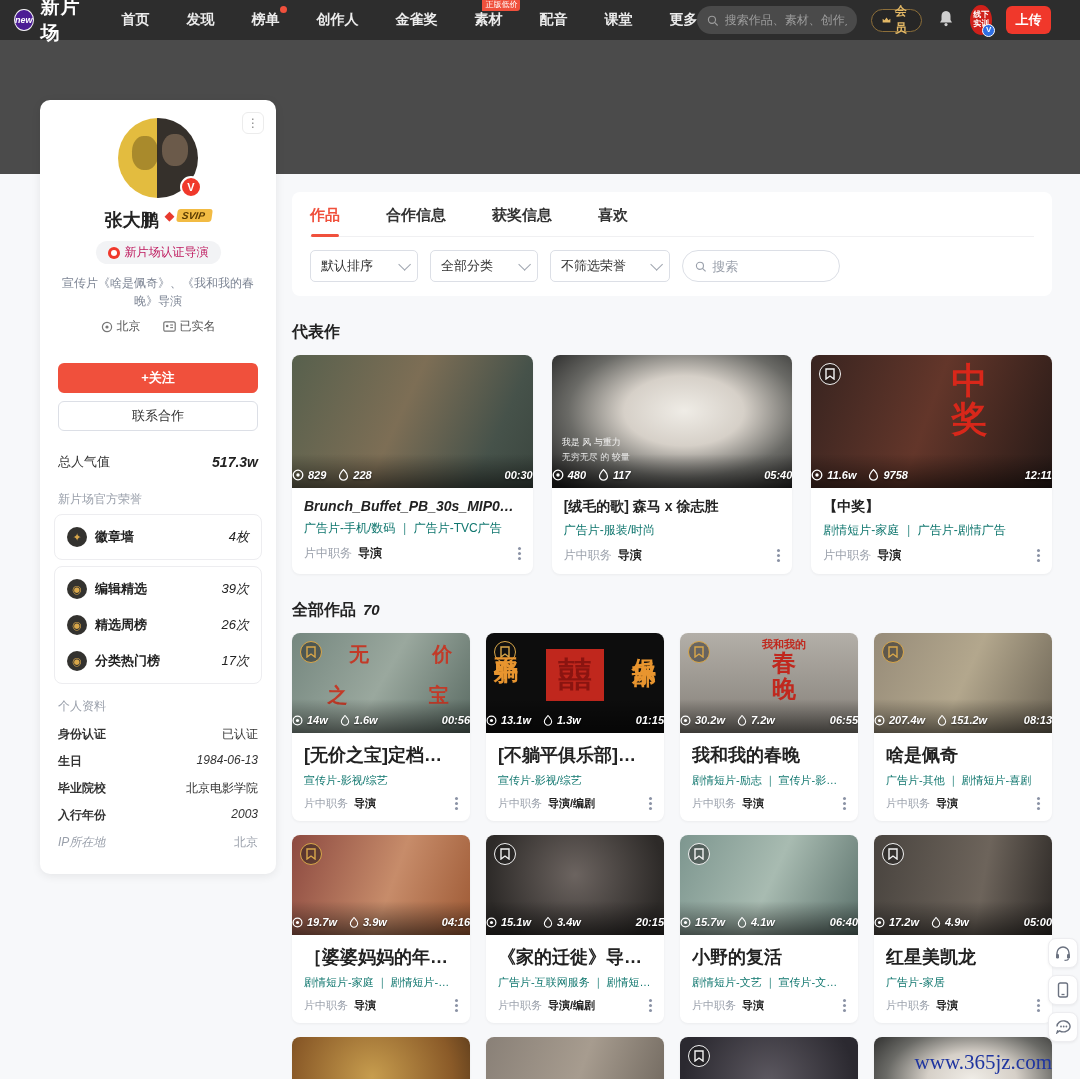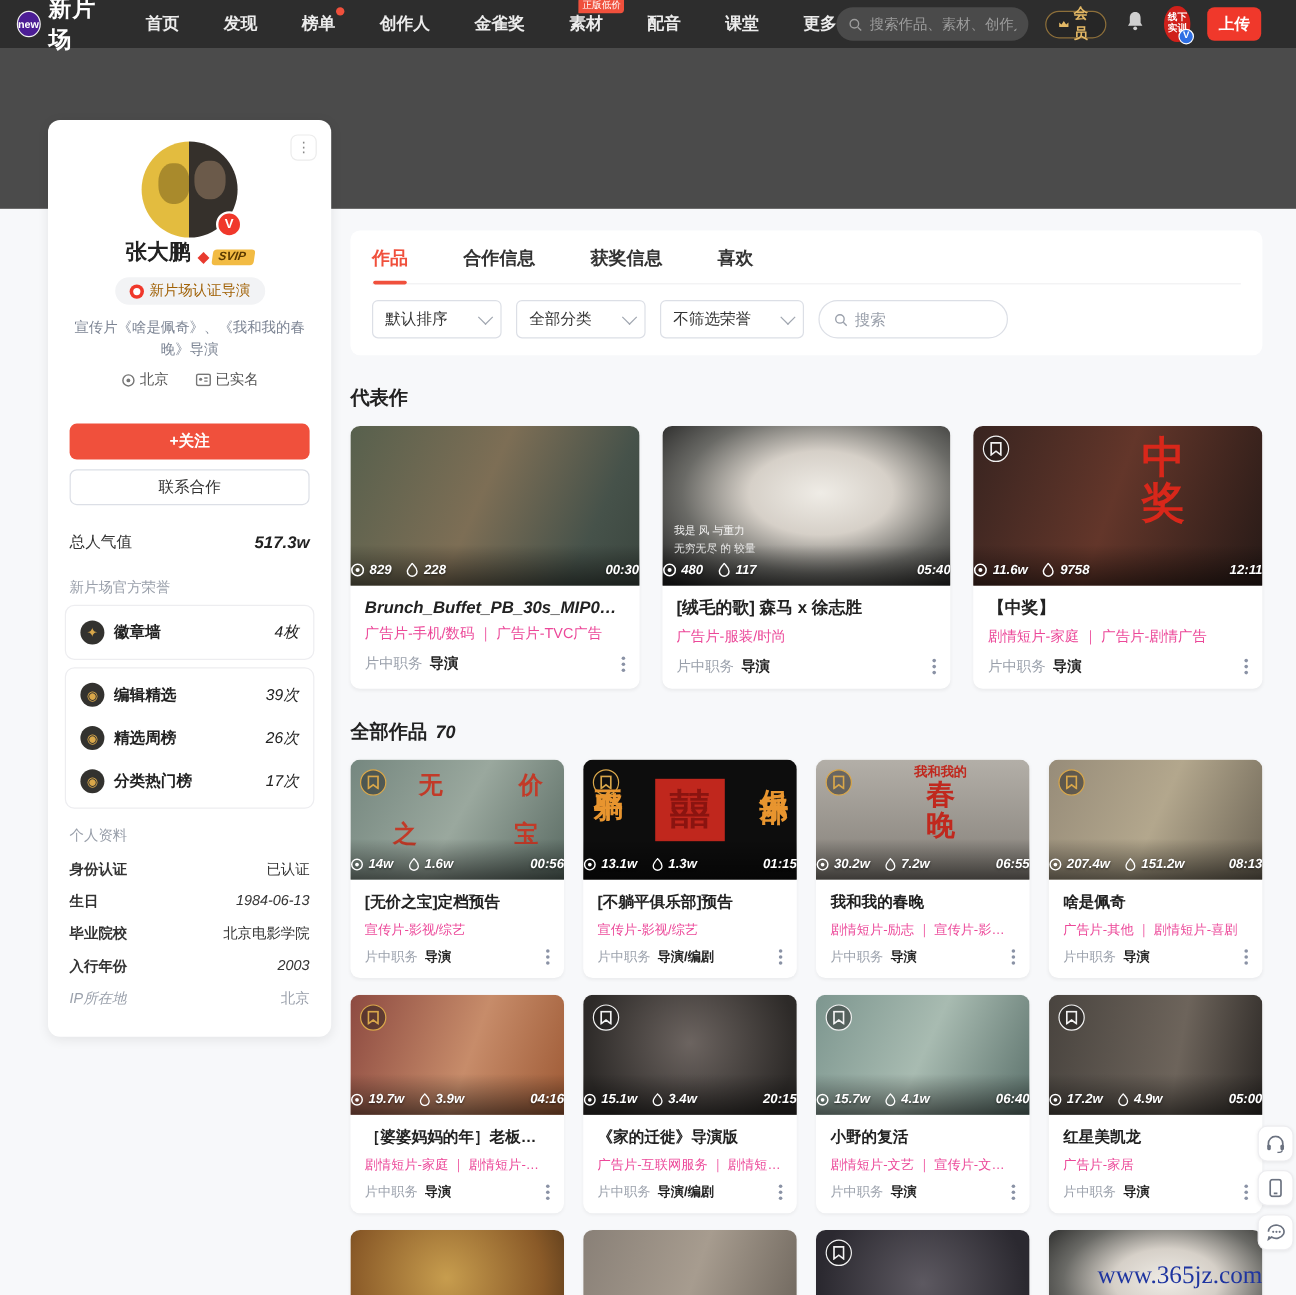--- a/index.html
+++ b/index.html
@@ -4,21 +4,21 @@
 <style>
   * { margin:0; padding:0; box-sizing:border-box; }
   html,body { width:1080px; height:1079px; overflow:hidden; background:#f7f8fa;
     font-family:"Liberation Sans","DejaVu Sans",sans-serif; }
 
   
   .nav { position:absolute; left:0; top:0; width:1080px; height:40px; background:#2d2d2d;
     display:flex; align-items:center; z-index:30; }
   .logo-wrap { display:flex; align-items:center; gap:7px; margin-left:14px; }
   .logo-mark { width:26px; height:22px; border-radius:50%; background:#4c1d95; border:1.5px solid #f2f2f2;
-    color:#fff; font-size:9px; font-weight:bold; display:flex; align-items:center; justify-content:center; }
+    color:#fff; font-size:9px; font-weight:bold; font-style:italic; display:flex; align-items:center; justify-content:center; }
   .brand { color:#fff; font-size:19px; font-weight:bold; letter-spacing:1px; }
   .menu { display:flex; align-items:center; margin-left:40px; gap:37px; }
   .menu-item { position:relative; color:#ececec; font-size:14px; font-weight:bold; cursor:pointer; white-space:nowrap; }
   .menu-dot { position:absolute; right:-8px; top:-5px; width:7px; height:7px; border-radius:50%; background:#f0503c; }
   .menu-tag { position:absolute; right:-18px; top:-13px; background:#f0503c; color:#fff; font-size:8px; font-weight:normal;
     padding:1px 3px; border-radius:3px 3px 3px 0; white-space:nowrap; }
   .nav-search { margin-left:auto; width:212px; height:28px; background:#4a4a4a; border-radius:15px;
     display:flex; align-items:center; padding:0 10px; gap:6px; }
   .nav-search input { background:transparent; border:none; outline:none; color:#ddd; font-size:12px; width:100%; }
   .nav-search input::placeholder { color:#9d9d9d; }
@@ -43,31 +43,31 @@
     border-radius:6px; color:#888; font-size:12px; display:flex; align-items:center; justify-content:center; cursor:pointer; letter-spacing:0; }
   .p-avatar-wrap { width:80px; height:80px; margin:18px auto 0; position:relative; }
   .p-avatar { width:80px; height:80px; border-radius:50%; overflow:hidden;
     background:linear-gradient(90deg,#e3bc3f 0 49%,#35302b 49%); position:relative; }
   .p-avatar:before { content:""; position:absolute; left:14px; top:18px; width:26px; height:34px; border-radius:45%;
     background:rgba(60,45,10,.35); }
   .p-avatar:after { content:""; position:absolute; right:10px; top:16px; width:26px; height:32px; border-radius:45%;
     background:#6b5a4a; }
   .p-verified { position:absolute; right:-4px; bottom:0; width:22px; height:22px; border-radius:50%; background:#f0382b;
     border:2px solid #fff; color:#fff; font-size:11px; font-weight:bold; display:flex; align-items:center; justify-content:center; }
-  .p-name-row { display:flex; align-items:flex-end; justify-content:center; gap:6px; }
+  .p-name-row { display:flex; align-items:flex-start; justify-content:center; gap:6px; margin-top:10px; }
   .p-name { font-size:18px; font-weight:bold; color:#222; }
   .svip { display:flex; align-items:center; gap:2px; }
   .svip .gem { color:#e83a2e; font-size:13px; }
   .svip .tag { background:linear-gradient(180deg,#f5c салат` "",#f0b33c); background:#f2bb43; color:#5a3a00; font-size:10px;
     font-style:italic; font-weight:bold; padding:1px 7px 1px 5px; border-radius:3px; transform:skewX(-8deg); }
   .cert-pill { margin:9px auto 0; width:fit-content; background:#f2f3f5; border-radius:12px; padding:3px 12px;
     display:flex; align-items:center; gap:5px; }
   .cert-pill .dot { width:12px; height:12px; border-radius:50%; background:#f0382b; position:relative; }
   .cert-pill .dot:after { content:""; position:absolute; left:3px; top:3px; width:6px; height:6px; border-radius:50%; background:#fff; }
-  .cert-pill span { font-size:12px; color:#a16207; }
+  .cert-pill span { font-size:12px; color:#be185d; }
   .p-bio { margin:10px 14px 0; text-align:center; font-size:12px; color:#7d8594; line-height:1.5; }
   .p-loc-row { display:flex; justify-content:center; gap:22px; margin-top:8px; font-size:12px; color:#555; }
   .p-loc-row .itm { display:flex; align-items:center; gap:4px; }
   .follow-btn { display:block; margin:28px auto 0; width:200px; height:30px; background:#f0503c; color:#fff;
     border:none; border-radius:6px; font-size:13px; font-weight:bold; cursor:pointer; }
   .contact-btn { display:block; margin:8px auto 0; width:200px; height:30px; background:#fff; color:#333;
     border:1px solid #dcdfe6; border-radius:6px; font-size:13px; cursor:pointer; }
   .stats { margin:16px 18px 0; }
   .stat-row { display:flex; justify-content:space-between; align-items:center; padding:6px 0; }
   .stat-row .lbl { font-size:13px; color:#333; }
@@ -120,22 +120,22 @@
     padding:0 0 7px; color:#fff; font-size:11px; font-style:italic; font-weight:bold; text-shadow:0 1px 2px rgba(0,0,0,.6); }
   .t-stats .st { display:flex; align-items:center; gap:4px; }
   .t-stats .dur { margin-left:auto; }
   .corner-badge { position:absolute; left:8px; top:8px; width:22px; height:22px; border-radius:50%;
     display:flex; align-items:center; justify-content:center; background:rgba(20,20,20,.45); }
   .corner-badge.gold { border:1.5px solid #d9a74a; color:#d9a74a; }
   .corner-badge.white { border:1.5px solid #f2f2f2; color:#f2f2f2; }
   .corner-badge svg { display:block; }
   .card-info { padding:10px 12px 10px; }
   .card-title { font-size:14px; font-weight:bold; color:#222; white-space:nowrap; overflow:hidden; text-overflow:ellipsis; cursor:pointer; }
-  .grid4 .card-title { font-size:13px; }
-  .card-cats { margin-top:6px; font-size:12px; color:#ec4899; white-space:nowrap; overflow:hidden; text-overflow:ellipsis; }
+  .grid4 .card-title { font-size:18px; }
+  .card-cats { margin-top:6px; font-size:12px; color:#0f766e; white-space:nowrap; overflow:hidden; text-overflow:ellipsis; }
   .grid4 .card-cats { font-size:11px; }
   .card-role { margin-top:8px; display:flex; align-items:center; font-size:12px; }
   .grid4 .card-role { font-size:11px; }
   .card-role .rl { color:#9aa0ab; margin-right:6px; }
   .card-role .rv { color:#222; font-weight:bold; }
   .kebab { margin-left:auto; color:#8a92a5; cursor:pointer; font-size:13px; letter-spacing:0; line-height:1;
     display:flex; flex-direction:column; gap:2px; }
   .kebab i { width:3px; height:3px; border-radius:50%; background:#8a92a5; display:block; }
 
   

